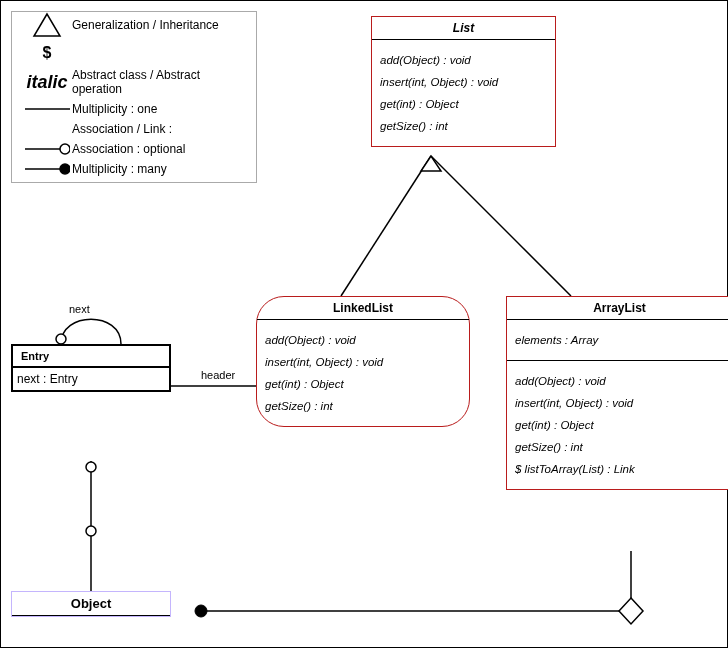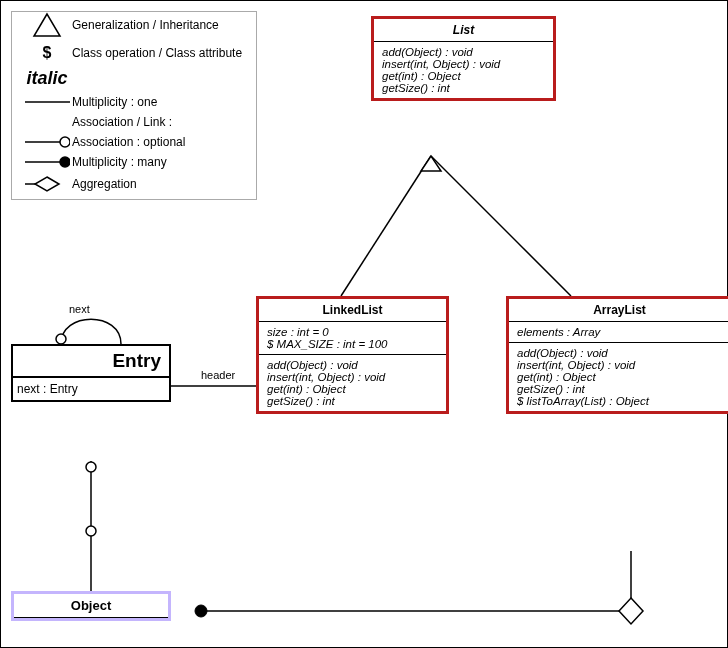--- a/index.html
+++ b/index.html
@@ -47,21 +47,21 @@
       justify-content: center;
     }
 
     .legend-text {
       flex: 1;
     }
 
     
     .uml-class {
       position: absolute;
-      border: 3px solid #b91c1c;
+      border: 1px solid #b91c1c;
       background: #fff;
     }
 
     .uml-class-header {
       text-align: center;
       padding: 4px 8px;
       border-bottom: 1px solid #000;
       font-weight: bold;
     }
 
@@ -74,21 +74,21 @@
       border-bottom: 1px solid #000;
       font-style: italic;
       font-size: 11.5px;
     }
 
     .uml-class-section:last-child {
       border-bottom: none;
     }
 
     .uml-class-section p {
-      margin: 0 0;
+      margin: 10px 0;
       white-space: nowrap;
     }
 
     
     .svg-overlay {
       position: absolute;
       top: 0;
       left: 0;
       width: 728px;
       height: 648px;
@@ -98,25 +98,25 @@
     .entry-box {
       position: absolute;
       top: 343px;
       left: 10px;
       width: 160px;
       border: 2px solid #000;
       background: #fff;
     }
 
     .entry-header {
-      text-align: right;
+      text-align: left;
       padding: 4px 8px;
       border-bottom: 2px solid #000;
       font-weight: bold;
-      font-size: 19px;
+      font-size: 11px;
     }
 
     .entry-section {
       padding: 4px 4px;
       font-size: 12px;
     }
   </style>
 </head>
 <body>
 
@@ -158,25 +158,25 @@
       <div class="legend-icon">
         <svg width="30" height="26">
           <polygon points="15,2 2,24 28,24" fill="white" stroke="#000" stroke-width="1.5"></polygon>
         </svg>
       </div>
       <div class="legend-text">Generalization / Inheritance</div>
     </div>
 
     <div class="legend-item">
       <div class="legend-icon" style="font-size:16px; font-weight:bold;">$</div>
-      <div class="legend-text">Class operation / Class attribute</div>
     </div>
 
     <div class="legend-item">
       <div class="legend-icon" style="font-style:italic; font-weight:bold; font-size:18px;">italic</div>
+      <div class="legend-text">Abstract class / Abstract operation</div>
     </div>
 
     <div class="legend-item">
       <div class="legend-icon">
         <svg width="45" height="10">
             <line x1="0" y1="5" x2="45" y2="5" stroke="#000" stroke-width="1.5"></line>
           </svg>
       </div>
       <div class="legend-text">Multiplicity : one</div>
     </div>
@@ -199,73 +199,60 @@
     <div class="legend-item">
       <div class="legend-icon">
         <svg width="45" height="14">
           <line x1="0" y1="7" x2="35" y2="7" stroke="#000" stroke-width="1.5"></line>
           <circle cx="40" cy="7" r="5" fill="#000" stroke="#000" stroke-width="1.5"></circle>
         </svg>
       </div>
       <div class="legend-text">Multiplicity : many</div>
     </div>
 
-    <div class="legend-item">
-      <div class="legend-icon">
-        <svg width="45" height="18">
-          <line x1="0" y1="9" x2="20" y2="9" stroke="#000" stroke-width="1.5"></line>
-          <polygon points="22,2 34,9 22,16 10,9" fill="white" stroke="#000" stroke-width="1.5"></polygon>
-        </svg>
-      </div>
-      <div class="legend-text">Aggregation</div>
-    </div>
   </div>
 
   <div class="uml-class" style="top: 15px; left: 370px; width: 185px;">
     <div class="uml-class-header italic">List</div>
     <div class="uml-class-section">
       <p>add(Object) : void</p>
       <p>insert(int, Object) : void</p>
       <p>get(int) : Object</p>
       <p>getSize() : int</p>
     </div>
   </div>
 
-  <div class="uml-class" style="top: 295px; left: 255px; width: 193px;">
+  <div class="uml-class" style="top: 295px; left: 255px; width: 214px; border-radius: 28px;">
     <div class="uml-class-header">LinkedList</div>
-    <div class="uml-class-section">
-      <p>size : int = 0</p>
-      <p>$ MAX_SIZE : int = 100</p>
-    </div>
     <div class="uml-class-section">
       <p>add(Object) : void</p>
       <p>insert(int, Object) : void</p>
       <p>get(int) : Object</p>
       <p>getSize() : int</p>
     </div>
   </div>
 
   <div class="uml-class" style="top: 295px; left: 505px; width: 227px;">
     <div class="uml-class-header">ArrayList</div>
     <div class="uml-class-section">
       <p>elements : Array</p>
     </div>
     <div class="uml-class-section">
       <p>add(Object) : void</p>
       <p>insert(int, Object) : void</p>
       <p>get(int) : Object</p>
       <p>getSize() : int</p>
-      <p>$ listToArray(List) : Object</p>
+      <p>$ listToArray(List) : Link</p>
     </div>
   </div>
 
   <div class="entry-box">
     <div class="entry-header">Entry</div>
     <div class="entry-section">
       <p>next : Entry</p>
     </div>
   </div>
 
-  <div class="uml-class" style="top: 590px; left: 10px; width: 160px; border: 3px solid #c4b5fd;">
+  <div class="uml-class" style="top: 590px; left: 10px; width: 160px; border: 1px solid #c4b5fd;">
     <div class="uml-class-header" style="font-weight:bold; font-size:13px;">Object</div>
   </div>
 
 </div>
 
 </body></html>

